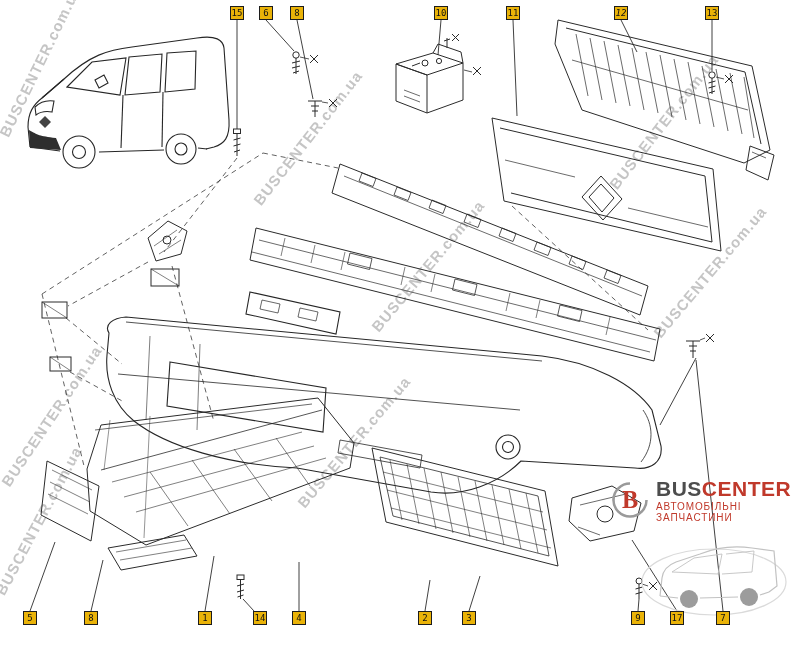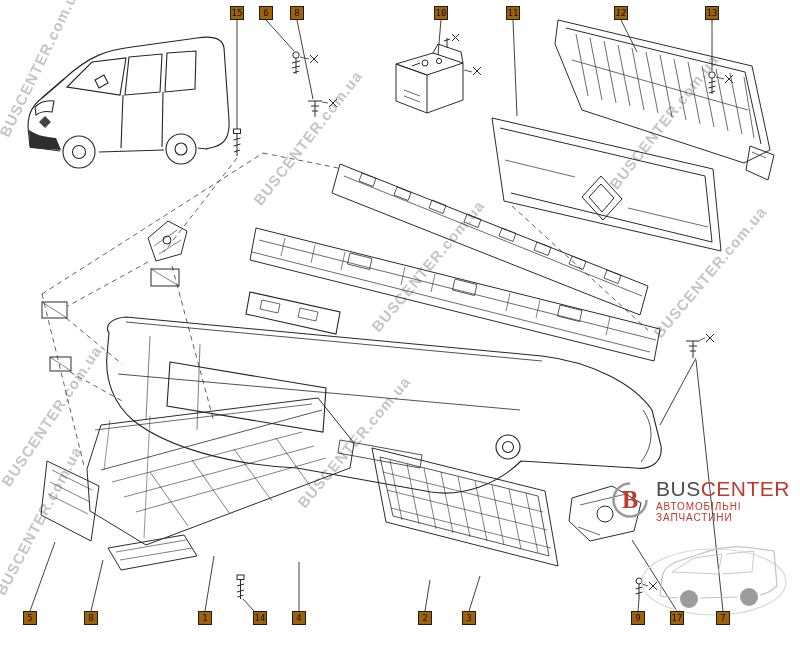--- a/index.html
+++ b/index.html
@@ -1,25 +1,25 @@
 <!DOCTYPE html>
 <html><head>
 <meta charset="utf-8">
 <style>
   html,body{margin:0;padding:0;background:#fff;}
   .stage{position:relative;width:800px;height:656px;background:#ffffff;overflow:hidden;
          font-family:"Liberation Sans",sans-serif;}
   .layer{position:absolute;left:0;top:0;width:800px;height:656px;}
   .wm{position:absolute;font-size:15px;font-weight:600;letter-spacing:1px;
       color:rgba(150,150,150,.55);white-space:nowrap;transform-origin:left top;pointer-events:none;}
-  .callout{position:absolute;width:14px;height:14px;border:1px solid #1c1c1c;background:#a16207;
+  .callout{position:absolute;width:14px;height:14px;border:1px solid #1c1c1c;background:#eab308;
            font:9px/13px "DejaVu Sans Mono",monospace;text-align:center;box-sizing:border-box;
            color:#111;cursor:pointer;z-index:5;}
   .logo{position:absolute;left:610px;top:477px;display:flex;align-items:center;gap:6px;z-index:4;}
-  .logo-name{font-weight:normal;font-size:21px;letter-spacing:.5px;color:#4d4d4d;line-height:1;}
+  .logo-name{font-weight:bold;font-size:21px;letter-spacing:.5px;color:#4d4d4d;line-height:1;}
   .logo-name .red{color:#c0392b;}
   .tagline{font-size:10px;color:#c0392b;letter-spacing:.9px;margin-top:2px;}
   svg text{user-select:none;}
 </style>
 </head>
 <body>
 
 <div class="stage">
 
   <div class="layer">

